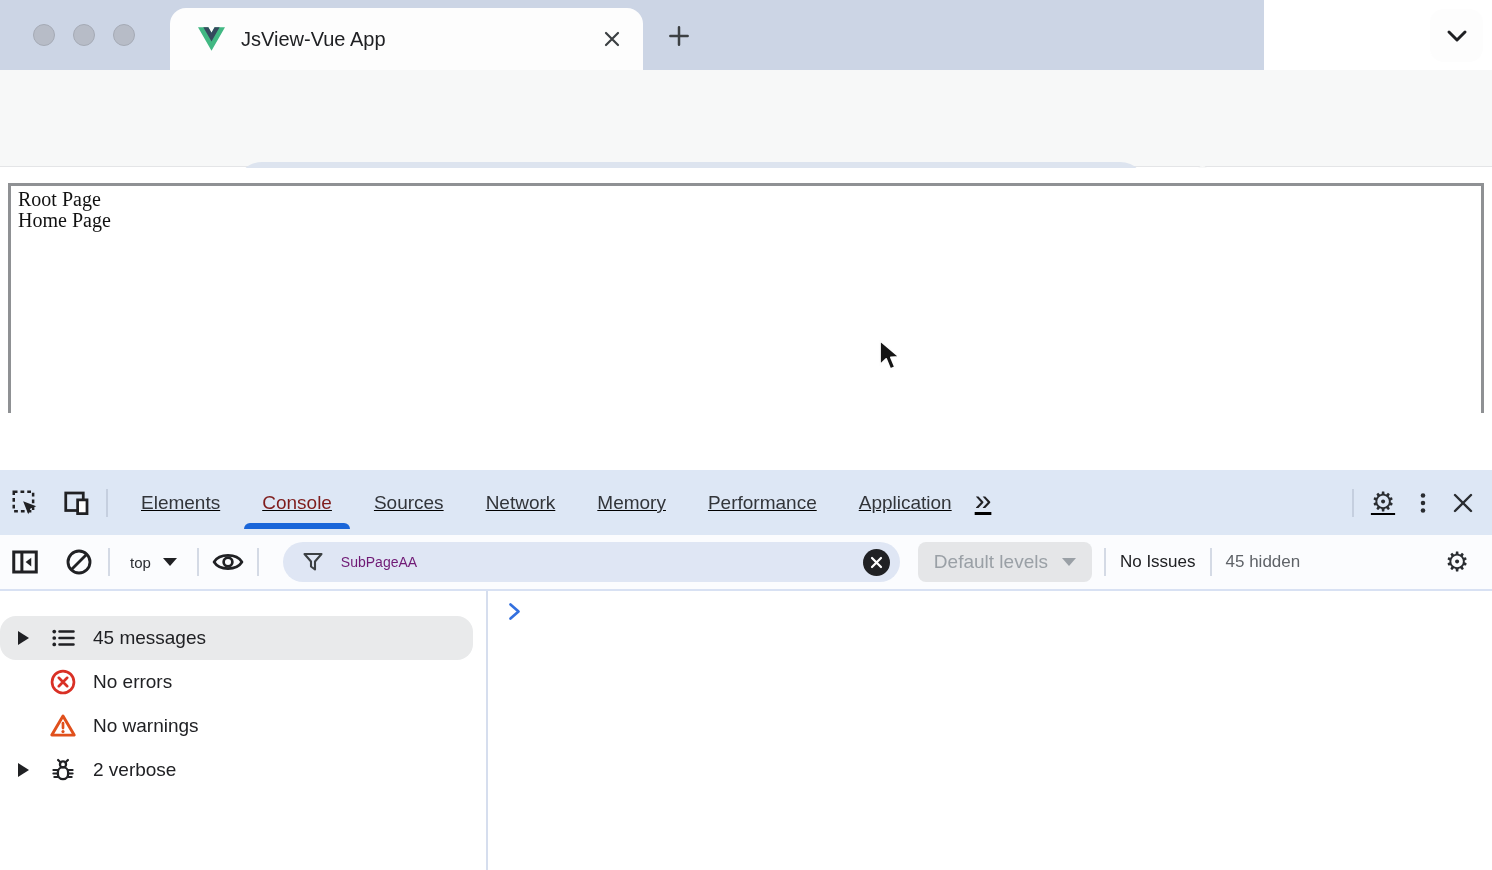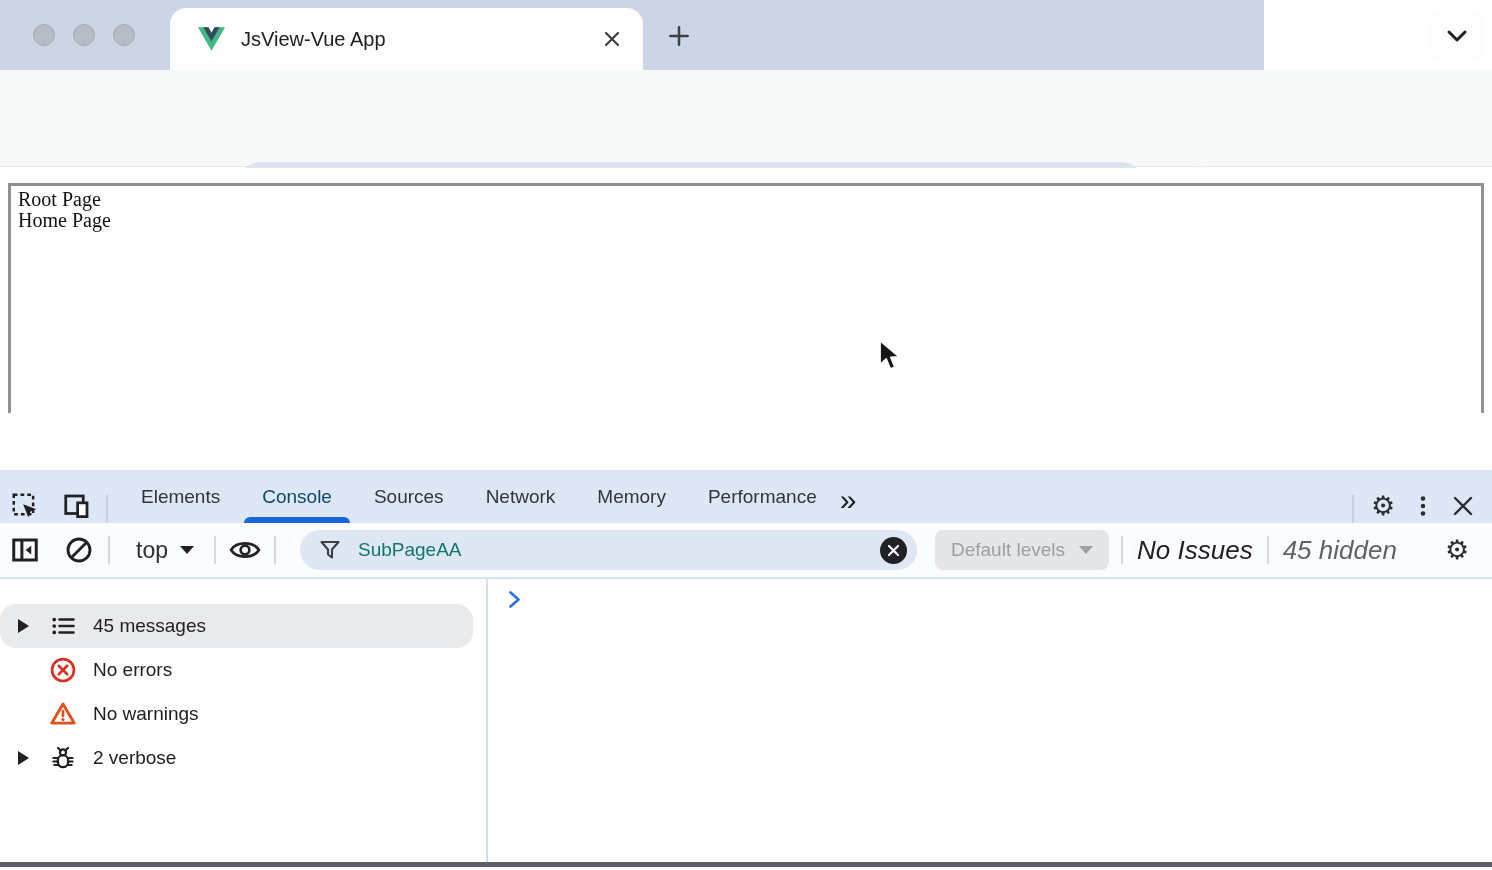--- a/index.html
+++ b/index.html
@@ -45,47 +45,47 @@
   
   #pagearea { position:absolute; left:0; top:168px; width:1492px; height:245px; background:#fff; }
   .page-frame { position:absolute; left:8px; right:8px; top:15px; bottom:0;
                 border:3px solid #8f9194; border-bottom:none; background:#fff;
                 padding:3px 0 0 7px; }
   .page-line { font-family:"Liberation Serif", serif; font-size:20px; line-height:21px; color:#111; }
   #cursor { position:absolute; left:877px; top:339px; z-index:50; }
 
   
   #devtools { position:absolute; left:0; top:470px; width:1492px; height:400px; background:#fff; }
-  .dt-tabs { position:relative; height:53px; background:#dde7f5; display:flex; align-items:flex-end; }
+  .dt-tabs { position:relative; height:65px; background:#dde7f5; display:flex; align-items:center;text-decoration:underline; }
   .dt-icon-btn { width:34px; height:34px; display:flex; align-items:center; justify-content:center; }
   .dt-vdiv { width:2px; height:28px; background:#c5cfdf; margin:0 12px; }
   .dt-tab { position:relative; height:53px; line-height:53px; padding:0 21px; font-size:19px;
             color:#32353a; white-space:nowrap; }
-  .dt-tab.active { color:#0c4a6e; }
+  .dt-tab.active { color:#7f1d1d; }
   .dt-tab.active .tab-underline { position:absolute; left:3px; right:3px; bottom:0; height:6px;
             background:#1a66d9; border-radius:6px 6px 0 0; }
   .more-tabs { font-size:30px; color:#202124; padding:0 6px 6px 2px; }
   .dt-tabs .spacer { flex:1; }
   .glyph-gear { font-size:27px; color:#2a2d31; line-height:1; }
 
   .dt-toolbar { position:relative; height:54px; background:#fbfcfe; display:flex; align-items:center; }
   .dt-toolbar .dt-vdiv { background:#d4dae5; }
-  .ctx-label { font-size:23px; color:#2b2e33; margin-left:14px; }
+  .ctx-label { font-size:15px; color:#2b2e33; margin-left:8px; }
   .caret-down { width:0; height:0; border-left:7px solid transparent; border-right:7px solid transparent;
                 border-top:8px solid #202124; margin-left:12px; }
   .filter-pill { display:flex; align-items:center; width:617px; height:40px; background:#dfe6f4;
                  border-radius:20px; margin-left:12px; padding:0 10px 0 18px; }
-  .filter-text { font-size:19px; color:#0f766e; margin-left:16px; flex:1; }
+  .filter-text { font-size:14px; color:#701a75; margin-left:16px; flex:1; }
   .clear-btn { width:27px; height:27px; border-radius:50%; background:#202124;
                display:flex; align-items:center; justify-content:center; }
   .levels-pill { display:flex; align-items:center; height:40px; background:#e5e6e8; border-radius:8px;
                  margin-left:18px; padding:0 16px; }
   .levels-text { font-size:19px; color:#9aa0a6; }
   .levels-pill .caret-down { border-top-color:#9aa0a6; margin-left:14px; }
-  .status-text { font-size:26px; white-space:nowrap;font-style:italic; }
+  .status-text { font-size:17px; white-space:nowrap; }
   .no-issues { color:#202124; margin:0 2px; }
   .hidden-count { color:#5f6368; margin:0 2px; }
   .dt-toolbar .gear-end { margin-left:auto; margin-right:18px; }
   .dt-toolbar-sep { height:2px; background:#d8e1f3; }
 
   .dt-body { display:flex; height:283px; background:#fff; }
   .dt-sidebar { width:486px; padding-top:25px; }
   .dt-vsep { width:2px; background:#d6deee; }
   .dt-output { flex:1; padding:11px 0 0 20px; }
   .sb-row { display:flex; align-items:center; height:44px; padding-left:18px; margin-right:13px; }
@@ -224,20 +224,21 @@
       </svg>
     </span>
     <span class="dt-vdiv"></span>
 
     <span class="dt-tab"><span>Elements</span></span>
     <span class="dt-tab active"><span>Console</span><span class="tab-underline"></span></span>
     <span class="dt-tab"><span>Sources</span></span>
     <span class="dt-tab"><span>Network</span></span>
     <span class="dt-tab"><span>Memory</span></span>
     <span class="dt-tab"><span>Performance</span></span>
+    <span class="dt-tab"><span>Application</span></span>
     <span class="more-tabs">»</span>
 
     <span class="spacer"></span>
     <span class="dt-vdiv"></span>
     <span class="dt-icon-btn glyph-gear">⚙</span>
     <span class="dt-icon-btn" style="margin:0 6px;">
       <svg width="26" height="26" viewBox="0 0 24 24">
         <circle cx="12" cy="5" r="2.1" fill="#2a2d31"></circle>
         <circle cx="12" cy="12" r="2.1" fill="#2a2d31"></circle>
         <circle cx="12" cy="19" r="2.1" fill="#2a2d31"></circle>

